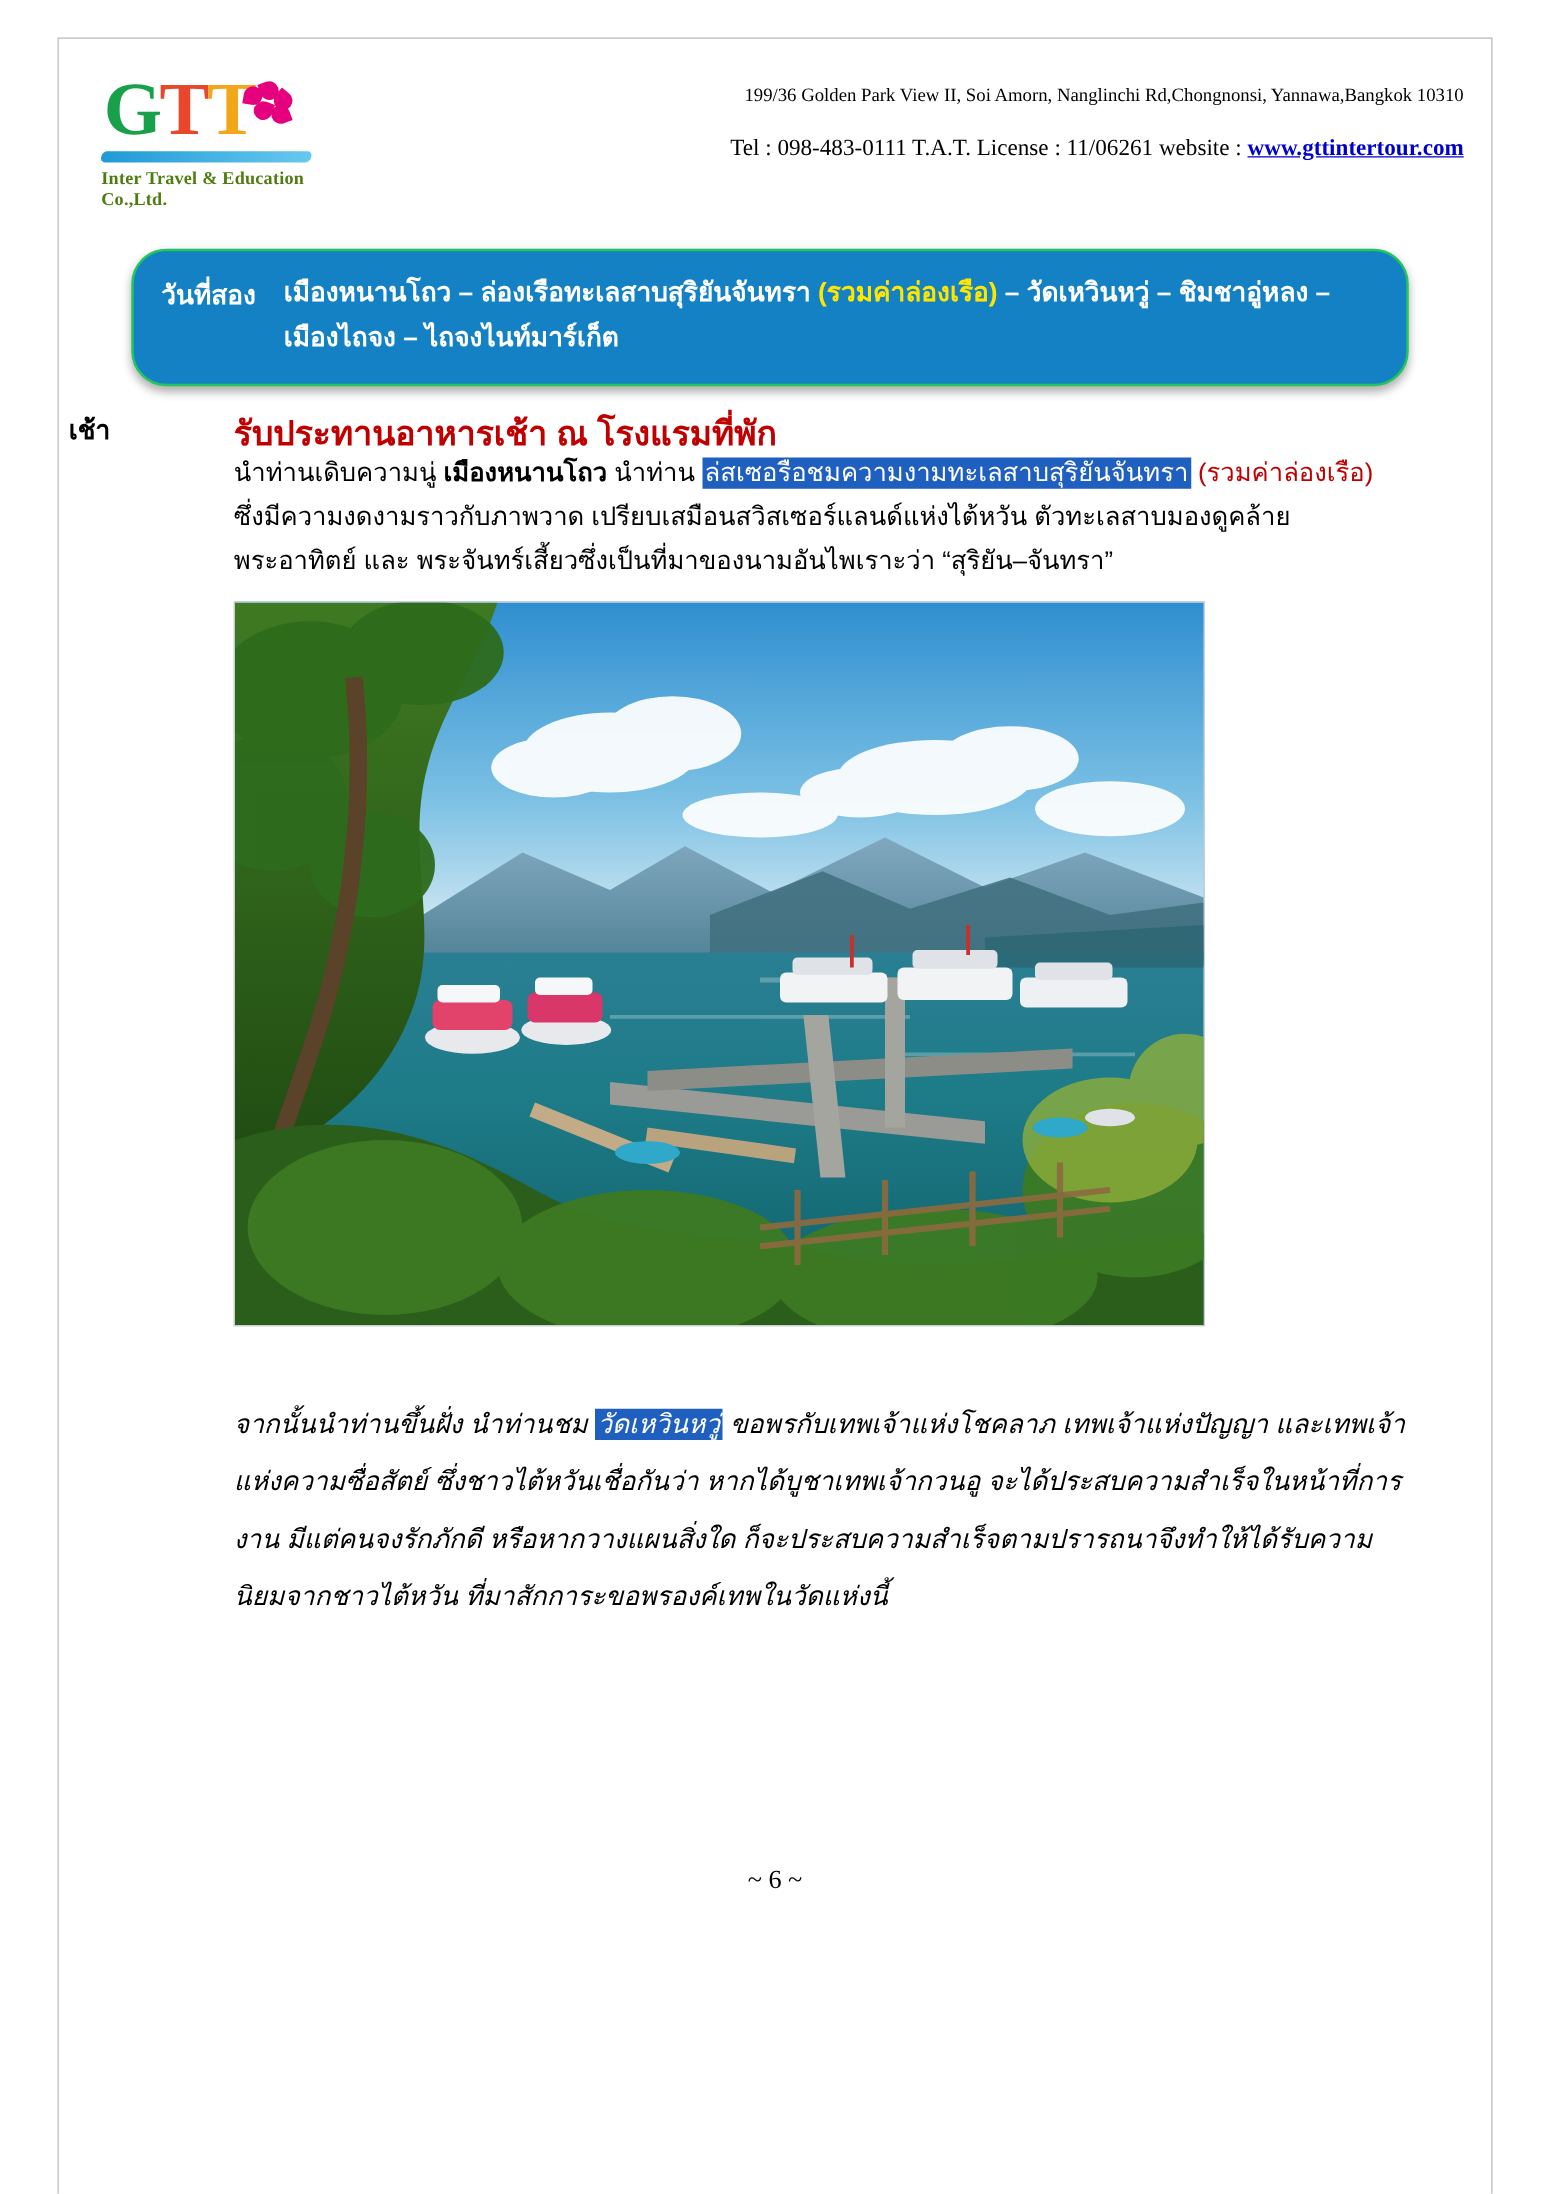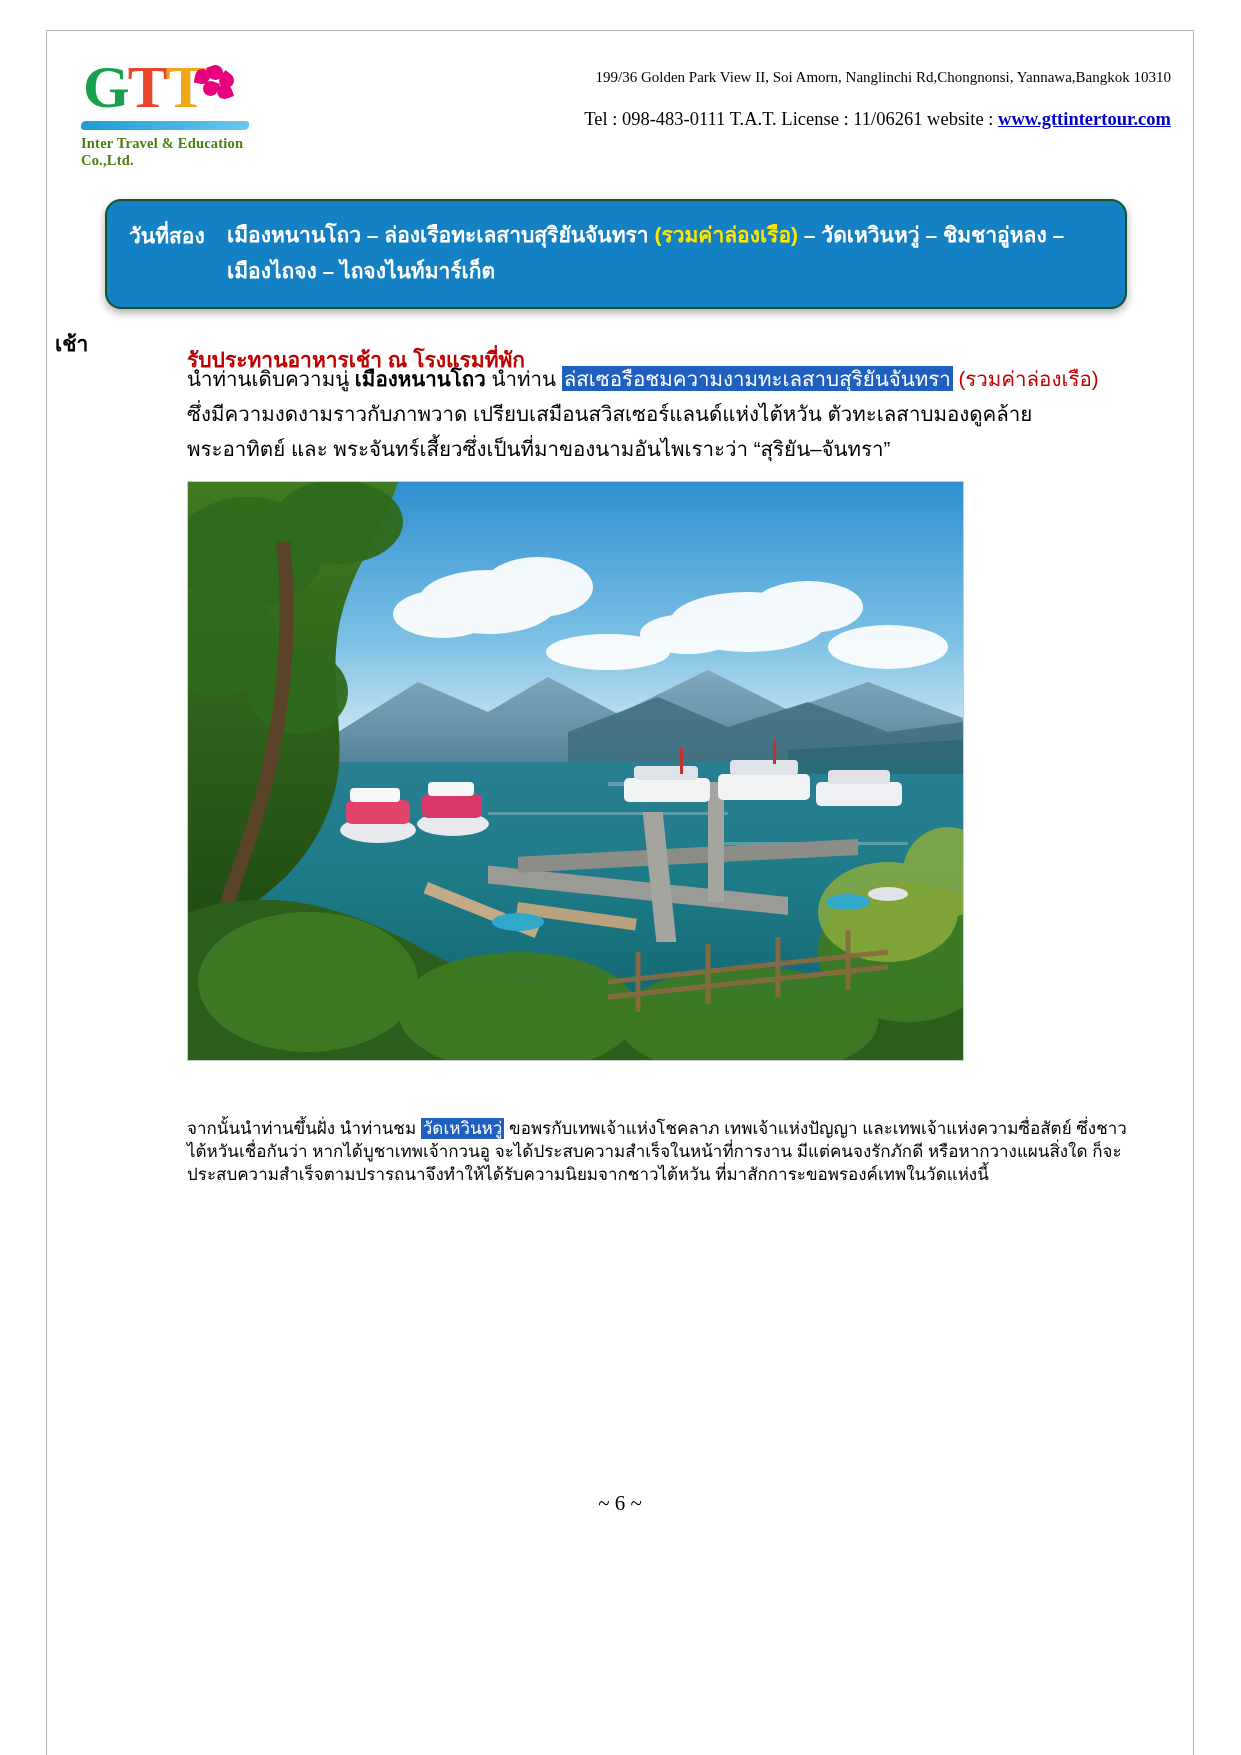--- a/index.html
+++ b/index.html
@@ -131,22 +131,22 @@
   }
 
   
   .banner {
     position: absolute;
     left: 58px;
     top: 168px;
     width: 1022px;
     min-height: 100px;
     background: #1481c4;
-    border: 2px solid #14532d;
-    border-radius: 16px;
+    border: 2px solid #22c55e;
+    border-radius: 28px;
     box-shadow: 0 4px 8px rgba(0,0,0,0.32);
     box-sizing: border-box;
     padding: 16px 22px 18px 22px;
   }
   .banner-day {
     position: absolute;
     left: 22px;
     top: 18px;
     width: 150px;
     color: #ffffff;
@@ -168,22 +168,22 @@
     left: 8px;
     top: 296px;
     width: 150px;
     font-size: 21px;
     font-weight: bold;
     color: #000;
   }
   .meal-line {
     position: absolute;
     left: 140px;
-    top: 312px;
-    font-size: 21px;
+    top: 294px;
+    font-size: 27px;
     font-weight: bold;
     color: #c00000;
   }
   .para1 {
     position: absolute;
     left: 140px;
     top: 330px;
     width: 940px;
     font-size: 20.5px;
     line-height: 35px;
@@ -207,23 +207,24 @@
     overflow: hidden;
     background: #9fd4e8;
   }
   .photo svg { display: block; }
 
   .para2 {
     position: absolute;
     left: 140px;
     top: 1086px;
     width: 950px;
-    font-size: 17px;
-    line-height: 23px;
-    color: #000;
+    font-size: 21px;
+    line-height: 46px;
+    color: #000;
+    font-style: italic;
   }
 
   .footer {
     position: absolute;
     left: 0;
     right: 0;
     top: 1460px;
     text-align: center;
     font-family: "Liberation Serif", serif;
     font-size: 21px;

